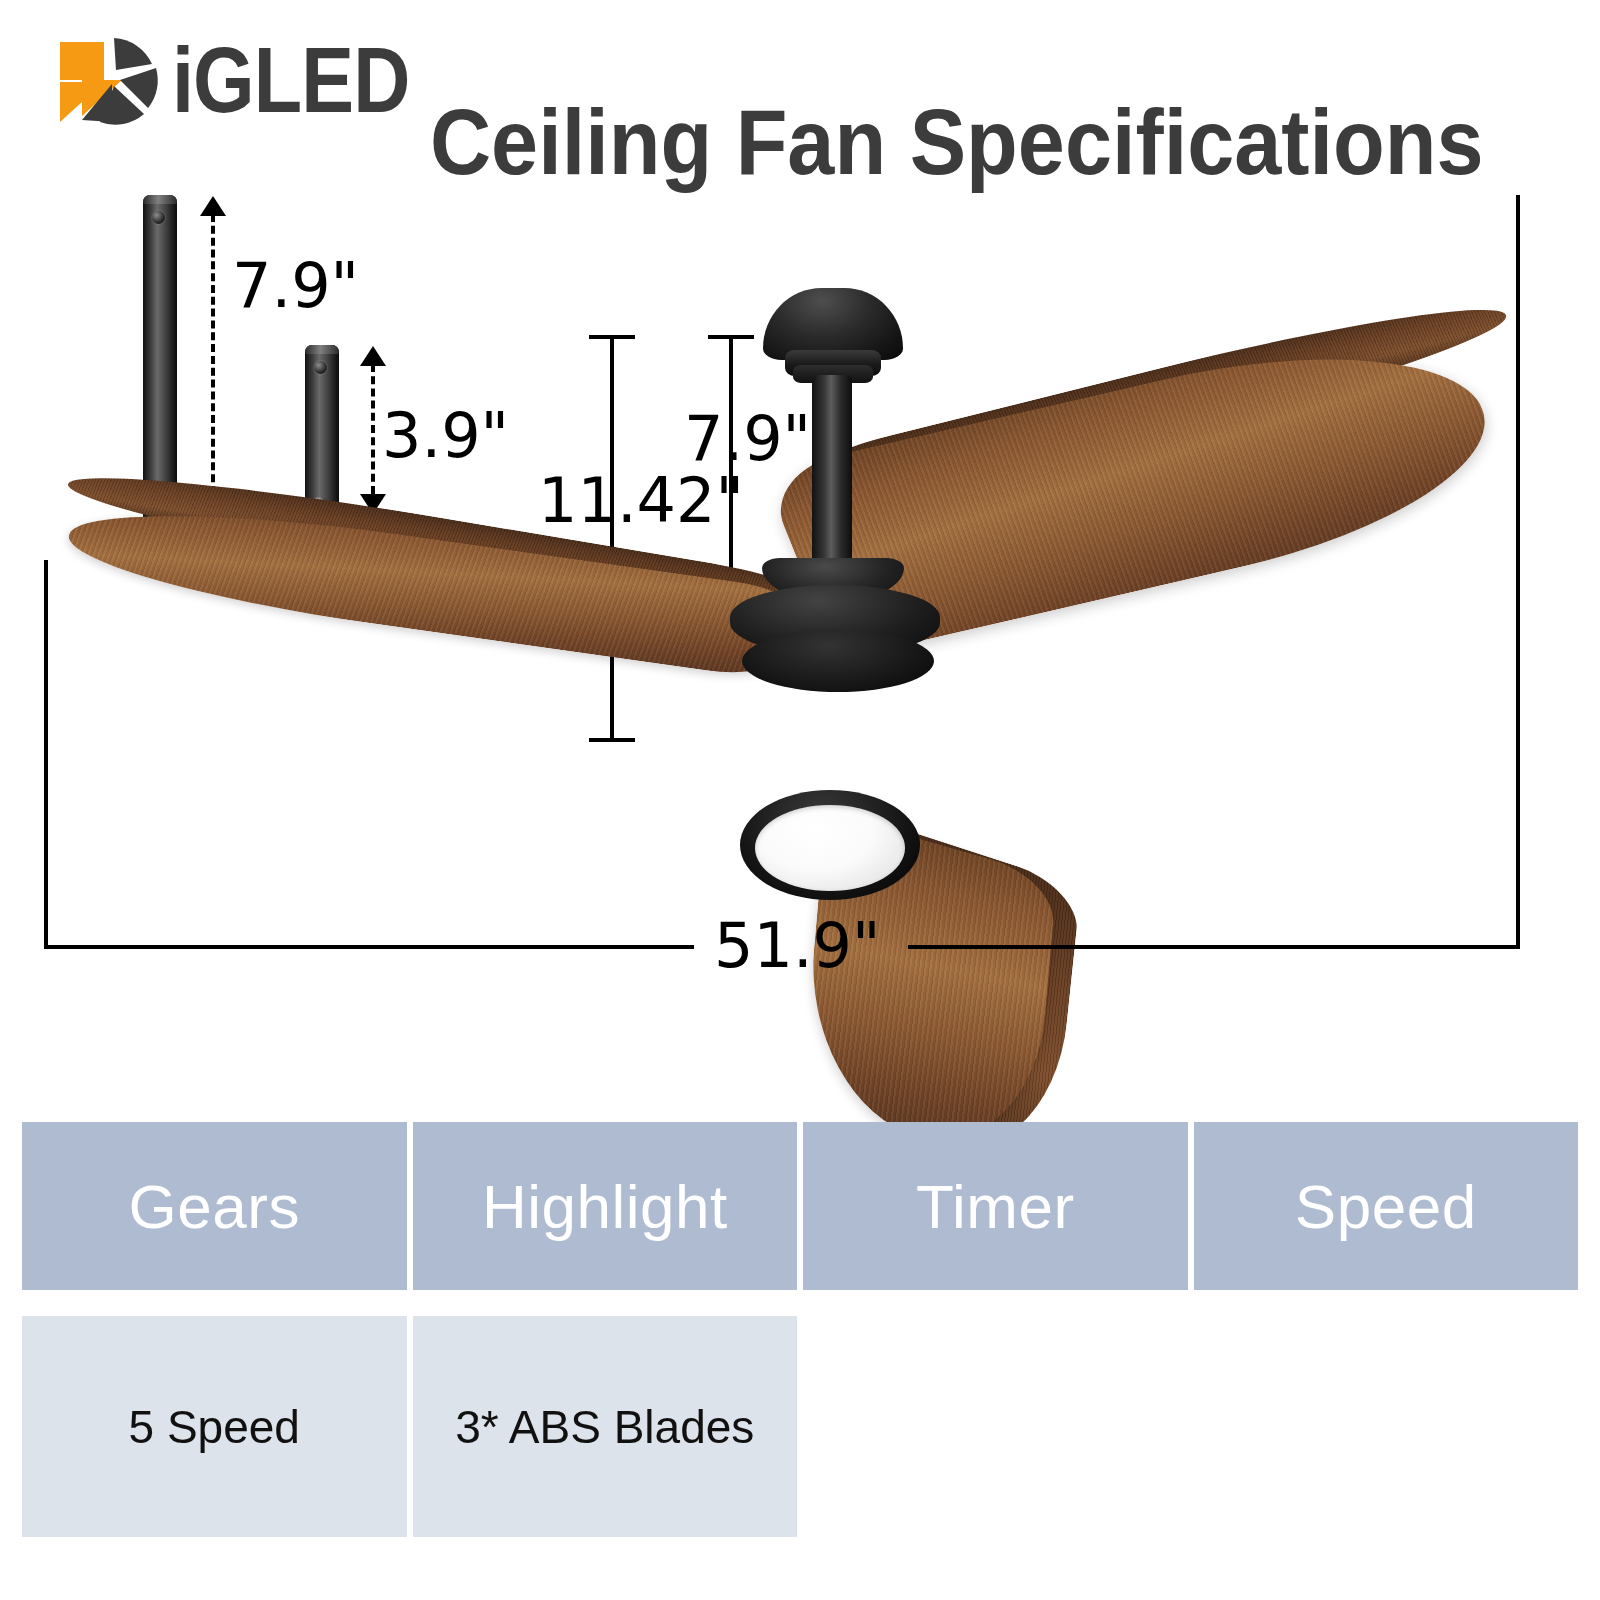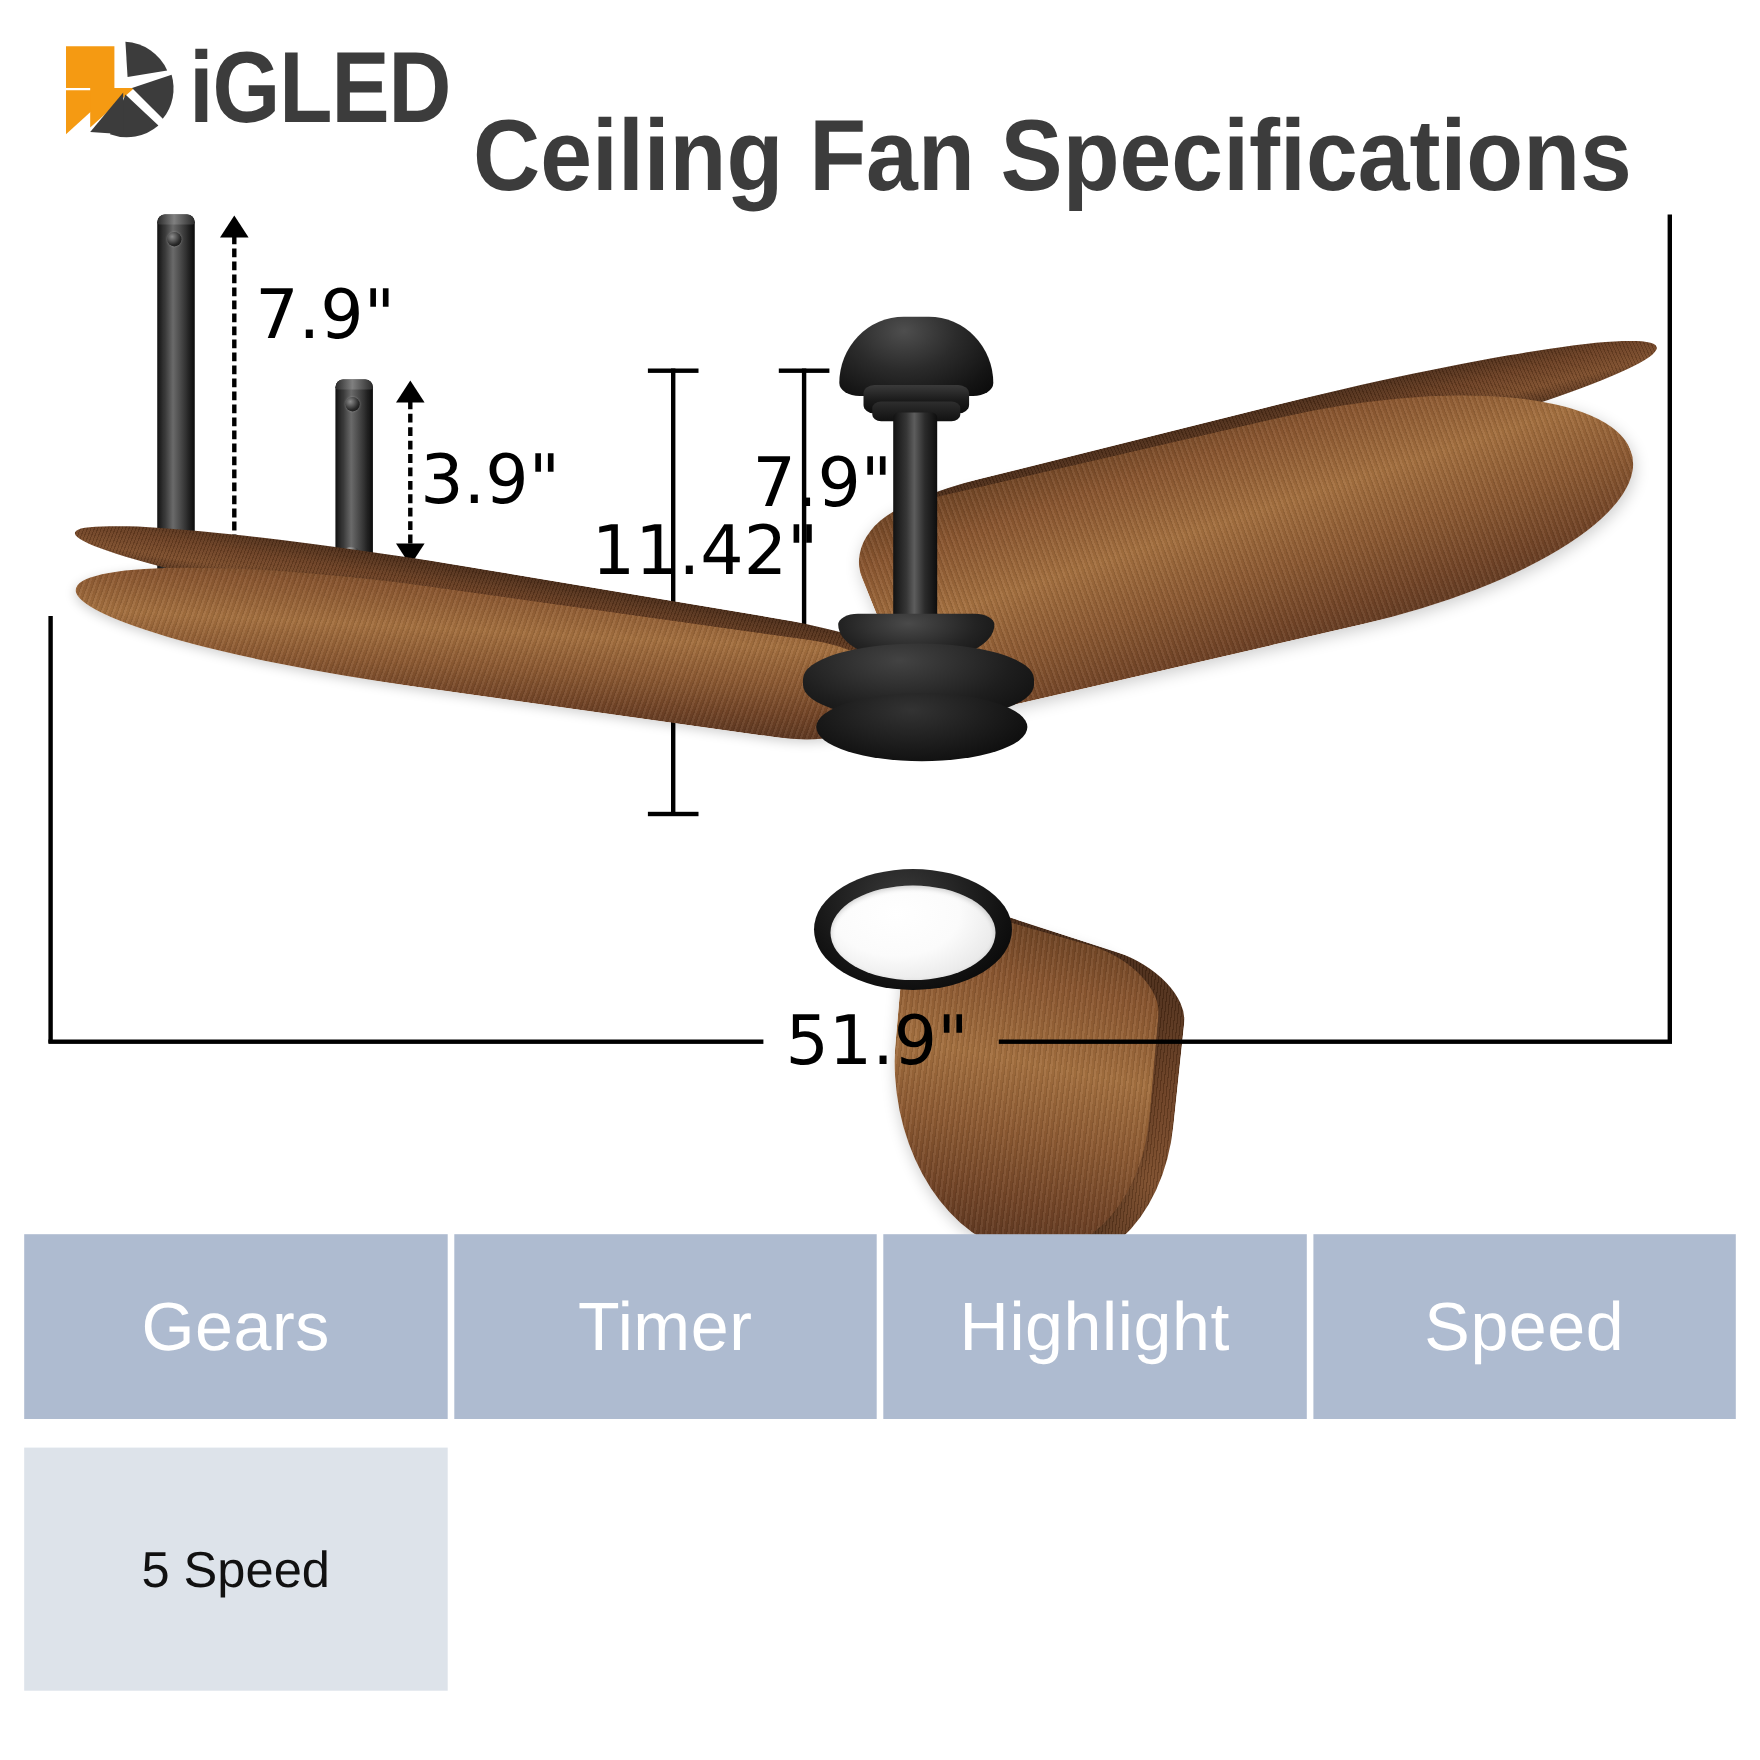--- a/index.html
+++ b/index.html
@@ -277,23 +277,24 @@
     <div class="vline" style="left:1516px;top:35px;height:753px;"></div>
     <div class="hline" style="left:44px;top:785px;width:650px;"></div>
     <div class="hline" style="left:908px;top:785px;width:612px;"></div>
     <div class="dimtext" style="left:714px;top:755px;">51.9"</div>
   </div>
 
   <div class="spec-table">
 
     <div class="trow head">
       <div class="th">Gears</div>
+      <div class="th">Highlight</div>
       <div class="th">Timer</div>
-      <div class="th">Highlight</div>
       <div class="th">Speed</div>
     </div>
 
     <div class="trow body">
       <div class="td">5 Speed</div>
+      <div class="td">3* ABS Blades</div>
     </div>
   </div>
 
 </div>
 
 </body></html>

